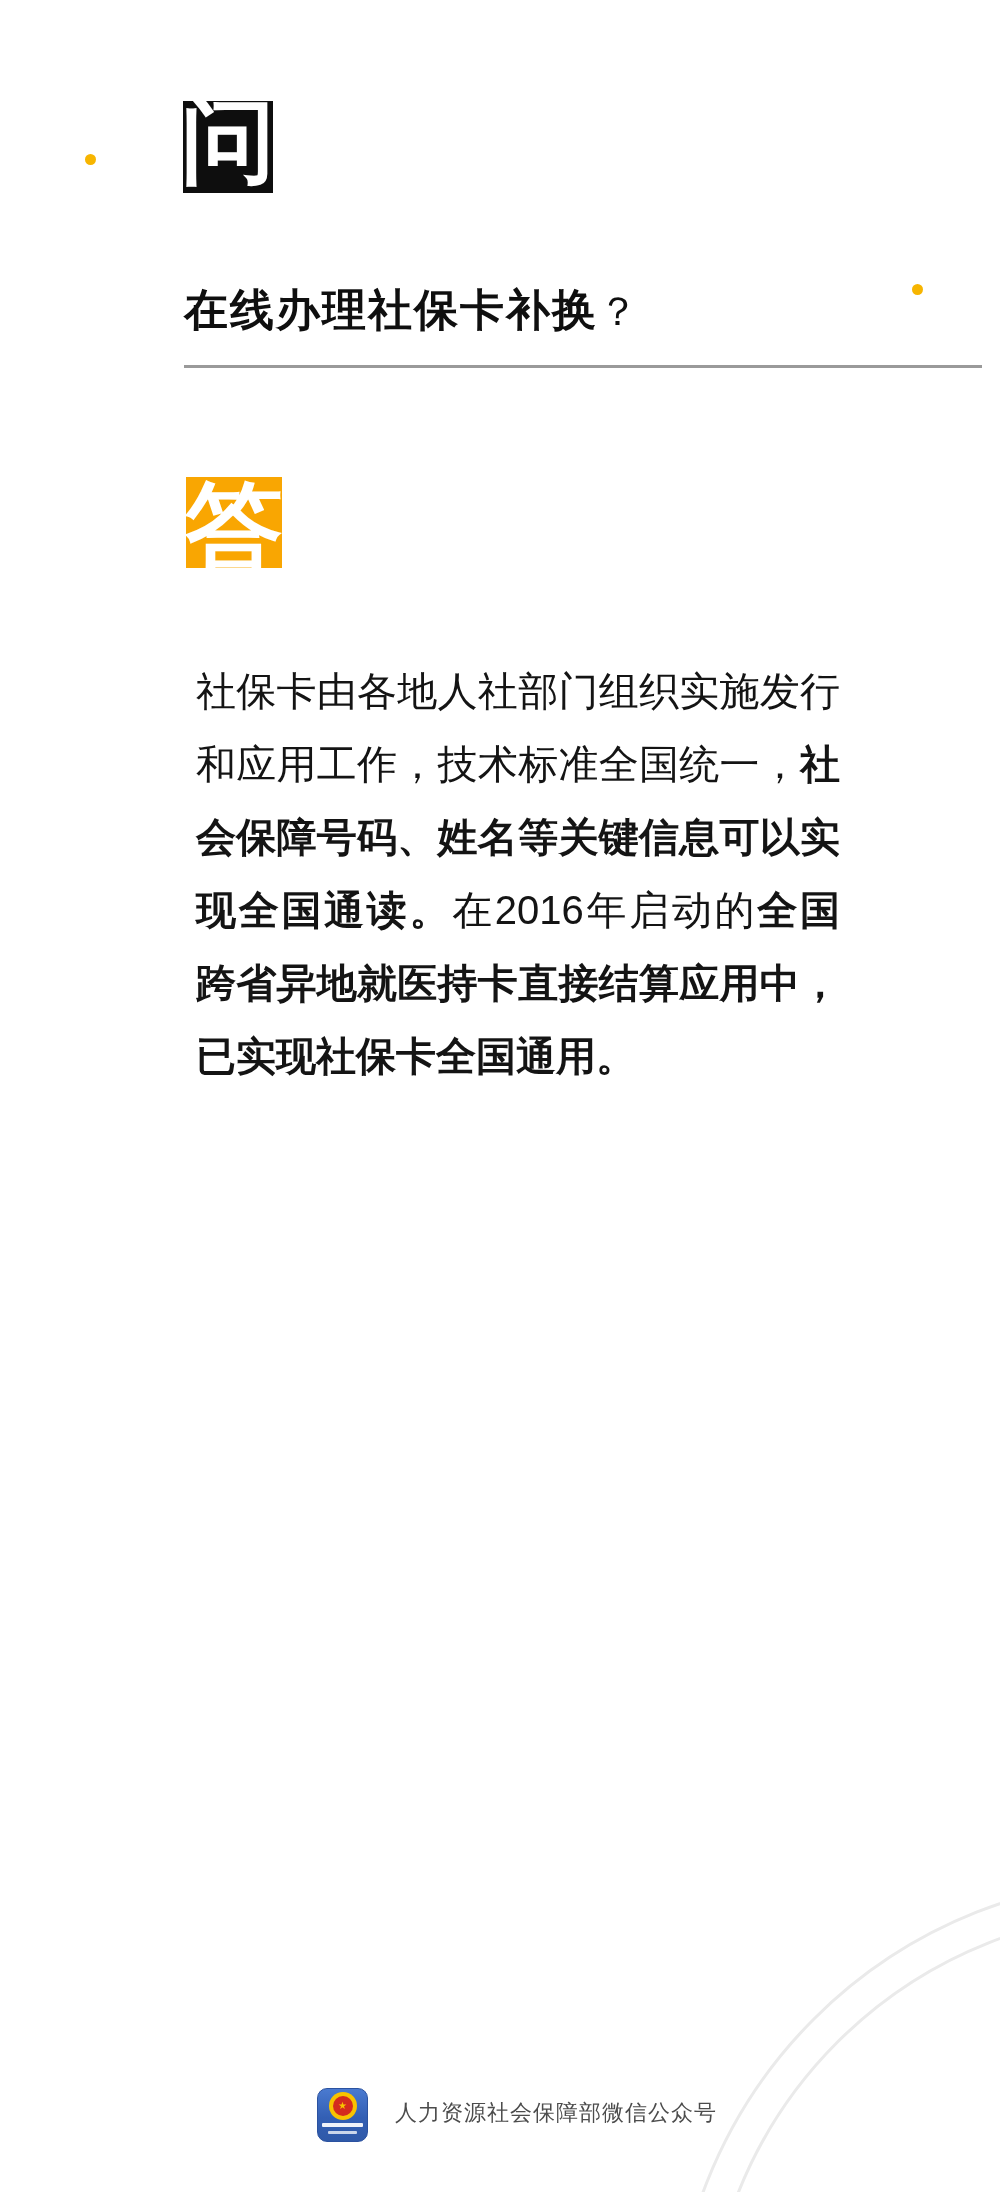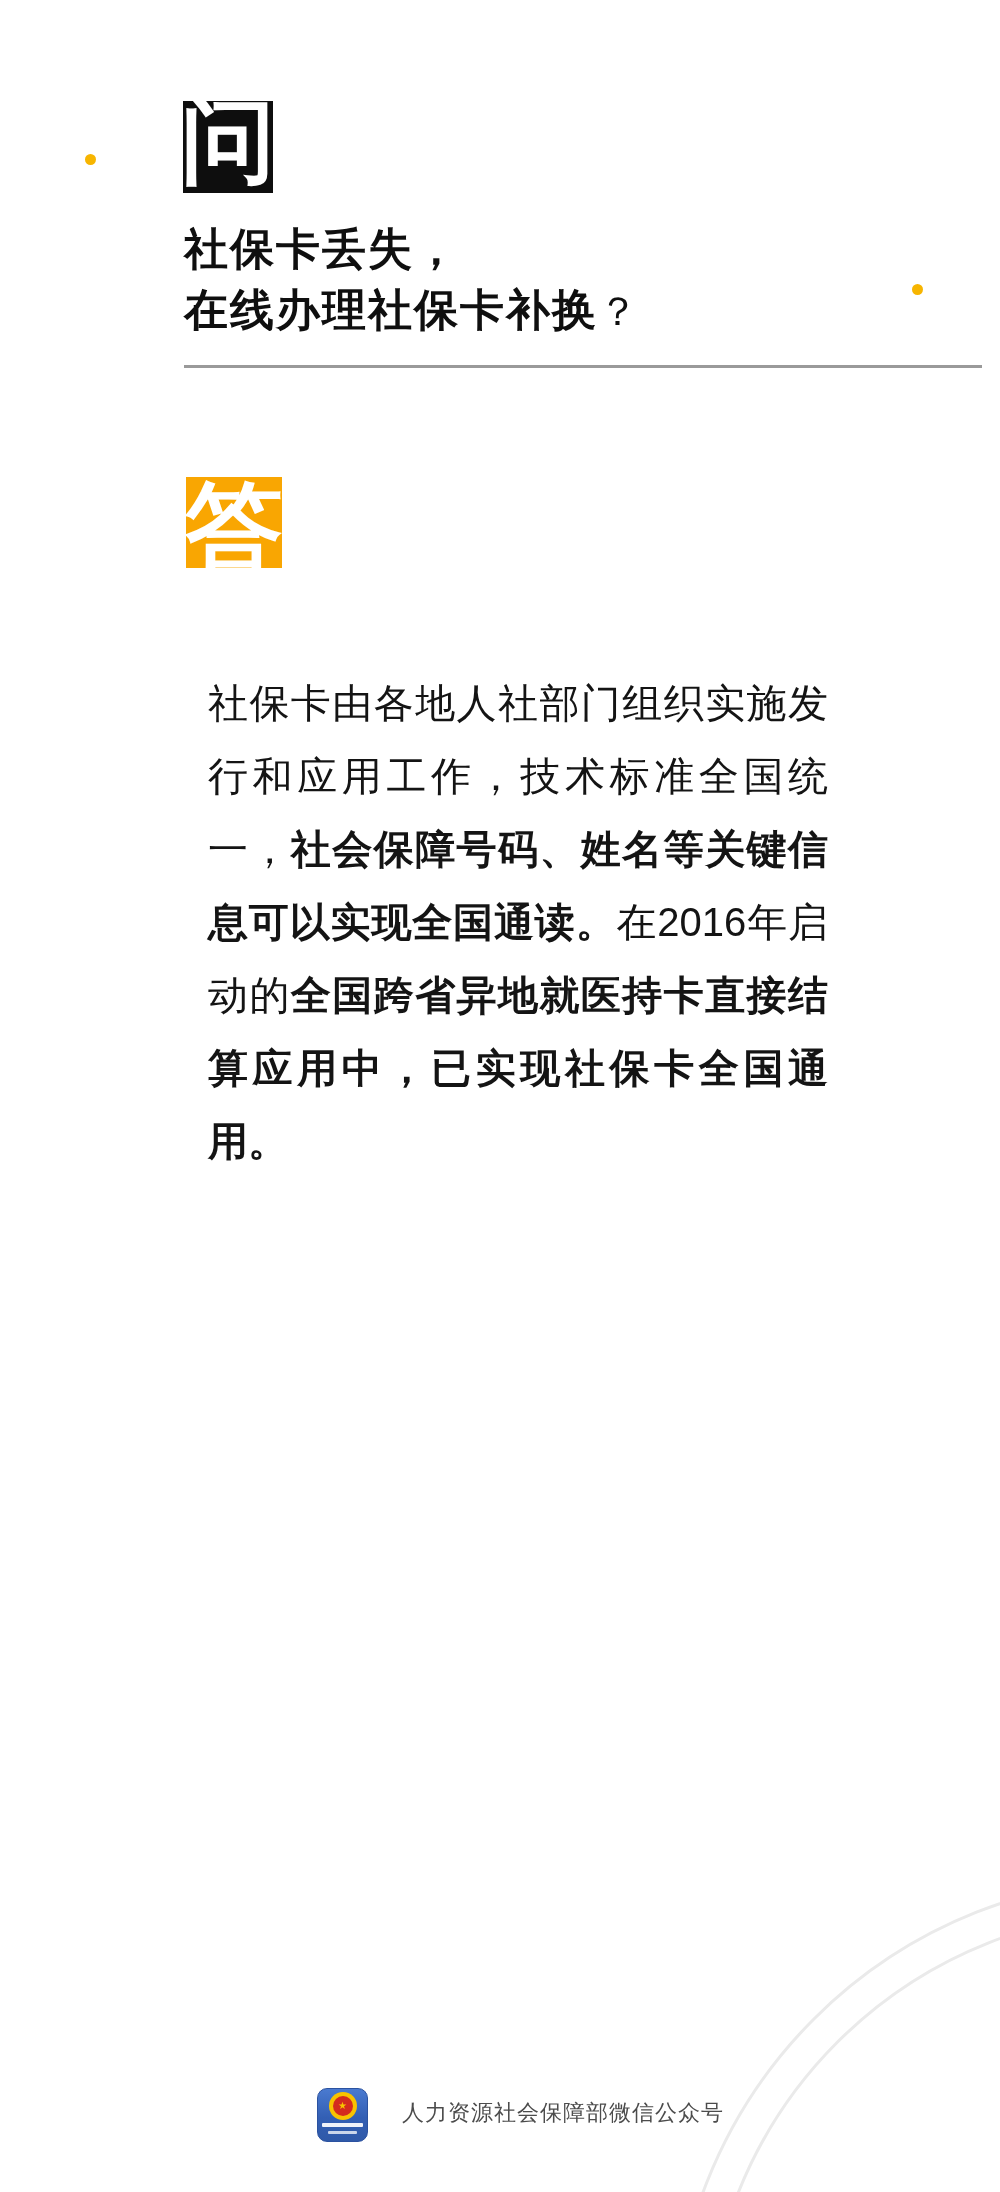--- a/index.html
+++ b/index.html
@@ -50,21 +50,21 @@
     font-family:"Liberation Serif", serif; font-weight:700;
     font-size:98px; line-height:1; display:block; margin-top:10px;
   }
 
   
   .body-text {
     position:absolute; left:196px; top:655px; width:644px;
     font-size:40px; line-height:73px; text-align:justify;
     color:#141414;
   }
-  .body-text p { margin:12px; padding:0; }
+  .body-text p { margin:0; padding:0; }
   .seg-r { font-weight:400; font-family:"Liberation Sans", sans-serif; }
   .seg-b { font-weight:700; font-family:"Liberation Serif", serif; }
 
   
   .footer-icon {
     position:absolute; left:317px; top:2088px; width:51px; height:54px;
     border-radius:10px; border:1px solid #2B52A0;
     background:linear-gradient(180deg,#4A7AD0 0%, #335FB4 55%, #2F59A8 100%);
     box-sizing:border-box;
   }
@@ -76,39 +76,39 @@
   .emblem-core {
     width:20px; height:20px; border-radius:50%; background:#D42B1E;
     display:flex; align-items:center; justify-content:center;
     color:#F8C300; font-size:10px; line-height:10px;
   }
   .icon-bar1 { position:absolute; left:4px;  top:34px; width:41px; height:4px; background:rgba(255,255,255,0.92); border-radius:1px; }
   .icon-bar2 { position:absolute; left:10px; top:42px; width:29px; height:3px; background:rgba(255,255,255,0.75); border-radius:1px; }
 
   .footer-label {
     position:absolute; left:395px; top:2100px;
-    font-size:22px; line-height:26px; color:#4C4C4C; letter-spacing:1px;margin-left:7px;
+    font-size:22px; line-height:26px; color:#4C4C4C; letter-spacing:1px;
   }
 </style>
 </head>
 <body>
 
 <div class="page">
 
   <span class="dot dot-left"></span>
   <span class="dot dot-right"></span>
   <span class="arc arc-outer"></span>
   <span class="arc arc-inner"></span>
 
   <div class="q-badge">
     <span class="glyph">问</span>
   </div>
 
   <div class="q-title">
-    <span>社保卡丢失，</span><br>
+    <br>
     <span>在线办理社保卡补换</span><span class="q-mark">？</span>
   </div>
 
   <div class="divider"></div>
 
   <div class="a-badge">
     <span class="glyph">答</span>
   </div>
 
   <div class="body-text">

